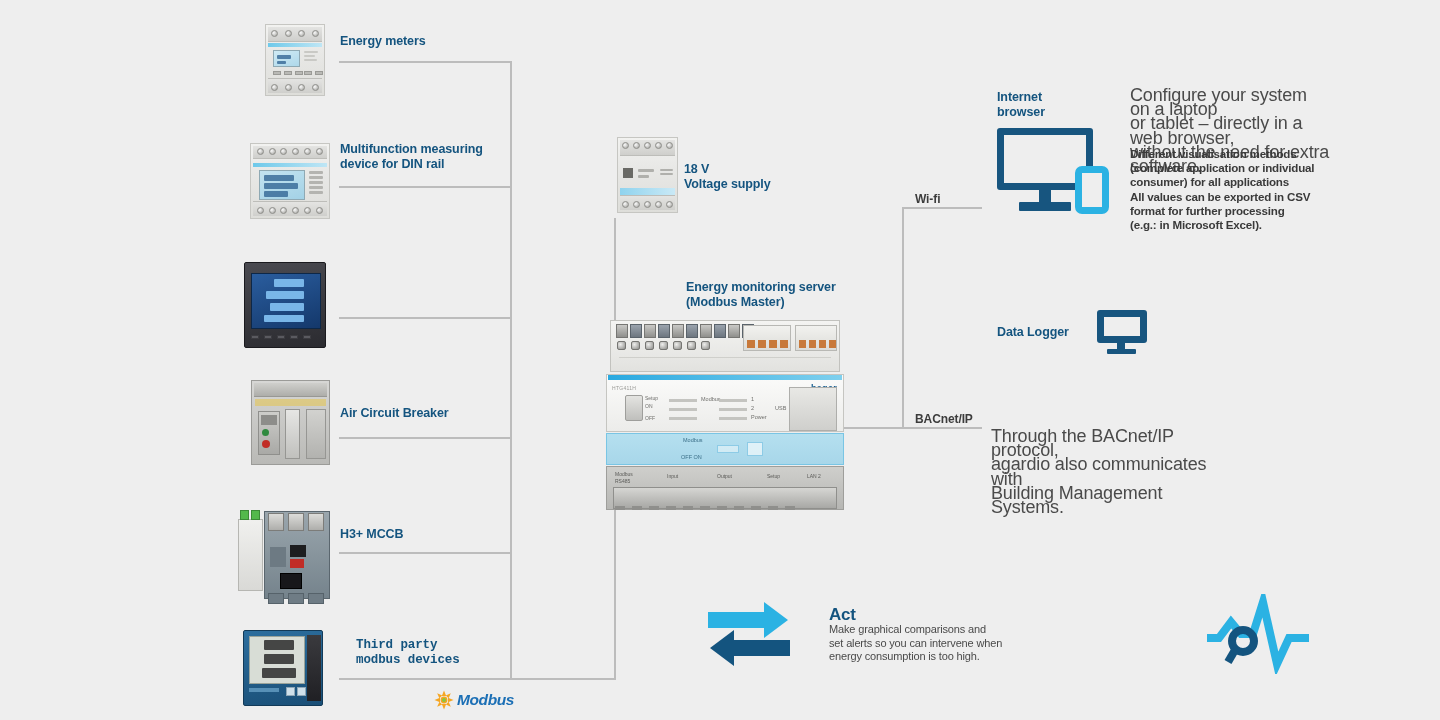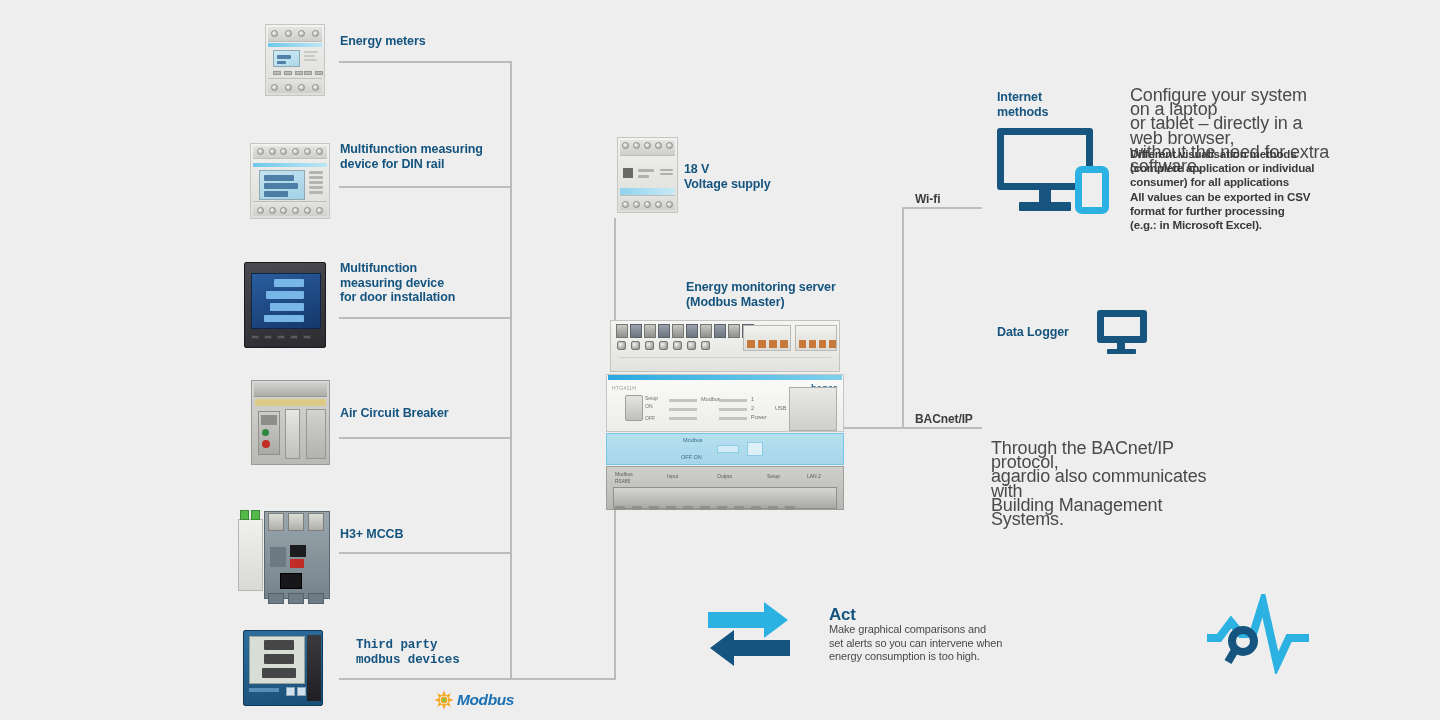--- a/index.html
+++ b/index.html
@@ -203,23 +203,20 @@
       <div class="seg-l" style="left:12px; top:41px; width:40px; height:7px;  background:#79b6e8;"></div>
     </div>
     <div class="btnrow" style="left:6px; top:72px; gap:5px;">
       <i style="background:#5a5a60;border-color:#3b3b40"></i>
       <i style="background:#5a5a60;border-color:#3b3b40"></i>
       <i style="background:#5a5a60;border-color:#3b3b40"></i>
       <i style="background:#5a5a60;border-color:#3b3b40"></i>
       <i style="background:#5a5a60;border-color:#3b3b40"></i>
     </div>
   </div>
-  <div class="abs lbl-blue" style="left:340px; top:261px; width:180px; white-space:pre-line;">Multifunction
-measuring device
-for door installation</div>
 
   <div class="dev" style="left:251px; top:380px; width:79px; height:85px;
               background:linear-gradient(180deg,#d7d7d5,#b9b9b6);
               border:1px solid #9b9b98;">
     <div class="abs" style="left:2px; top:2px; right:2px; height:14px; background:linear-gradient(180deg,#cfcfcc,#aeaeaa); border-bottom:1px solid #989894;"></div>
     <div class="screws" style="top:4px; left:3px; right:3px;"><i></i><i></i><i></i><i></i><i></i><i></i><i></i></div>
     <div class="abs" style="left:3px; top:18px; right:3px; height:7px; background:#e6c44a; opacity:.55;"></div>
     <div class="abs" style="left:6px; top:30px; width:22px; height:44px; background:linear-gradient(180deg,#cdcdca,#a9a9a6); border:1px solid #8f8f8c;"></div>
     <div class="abs" style="left:9px; top:34px; width:16px; height:10px; background:#8d8d8a;"></div>
     <div class="abs" style="left:10px; top:48px; width:7px; height:7px; border-radius:50%; background:#2f8a3f;"></div>
@@ -429,21 +426,21 @@
   <div class="vline" style="left:902px; top:207px; height:222px;"></div>
 
   <div class="hline" style="left:902px; top:207px; width:80px;"></div>
 
   <div class="hline" style="left:902px; top:427px; width:80px;"></div>
 
   <div class="abs lbl-gray" style="left:915px; top:192px;">Wi-fi</div>
   <div class="abs lbl-gray" style="left:915px; top:412px;">BACnet/IP</div>
 
   <div class="abs lbl-blue" style="left:997px; top:90px; width:120px; white-space:pre-line;">Internet
-methods</div>
+browser</div>
 
   <div class="abs" style="left:997px; top:128px; width:112px; height:80px;">
     <div class="mon-frame" style="left:0px; top:0px; width:96px; height:62px;"></div>
     <div class="mon-stem" style="left:42px; top:62px; width:12px; height:12px;"></div>
     <div class="mon-base" style="left:22px; top:74px; width:52px; height:9px;"></div>
     <div class="tablet" style="left:78px; top:38px; width:34px; height:48px;"></div>
   </div>
 
   <div class="abs body-text" style="left:1130px; top:88px; width:200px; white-space:pre-line;">Configure your system on a laptop
 or tablet – directly in a web browser,
@@ -455,21 +452,21 @@
 format for further processing
 (e.g.: in Microsoft Excel).</div>
 
   <div class="abs lbl-blue" style="left:997px; top:325px;">Data Logger</div>
   <div class="abs" style="left:1097px; top:310px; width:52px; height:42px;">
     <div class="mon-frame" style="left:0px; top:0px; width:50px; height:33px;"></div>
     <div class="mon-stem" style="left:20px; top:33px; width:8px; height:6px;"></div>
     <div class="mon-base" style="left:10px; top:39px; width:29px; height:5px;"></div>
   </div>
 
-  <div class="abs body-text" style="left:991px; top:441px; width:220px; white-space:pre-line;">Through the BACnet/IP protocol,
+  <div class="abs body-text" style="left:991px; top:429px; width:220px; white-space:pre-line;">Through the BACnet/IP protocol,
 agardio also communicates with
 Building Management Systems.</div>
 
   <div class="abs" style="left:708px; top:600px; width:82px; height:66px;">
     <svg width="82" height="66" viewBox="0 0 82 66">
 
       <path d="M0 12 L56 12 L56 2 L80 20 L56 38 L56 28 L0 28 Z" fill="#2bb2e3"></path>
 
       <path d="M82 40 L26 40 L26 30 L2 48 L26 66 L26 56 L82 56 Z" fill="#14547f"></path>
     </svg>

